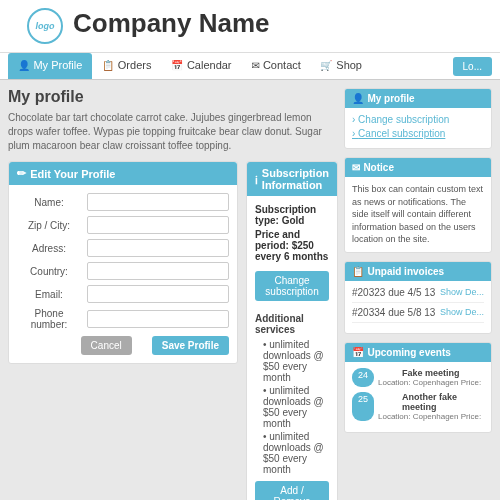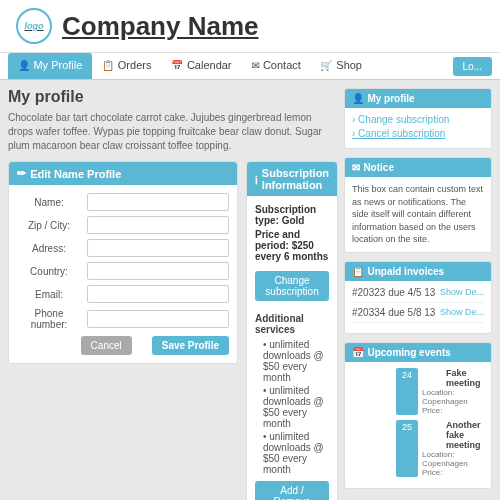--- a/index.html
+++ b/index.html
@@ -1,19 +1,19 @@
 <!DOCTYPE html>
 <html><head>
   <meta charset="utf-8">
   <style>
     * { box-sizing: border-box; margin: 0; padding: 0; }
     body { font-family: Arial, sans-serif; font-size: 11px; background: #e8e8e8; color: #333; width: 500px; min-height: 500px; }
 
     
-    .header { background: #fff; padding: 8px 16px; display: flex; align-items: center; border-bottom: 1px solid #ddd; text-decoration: underline; }
+    .header { background: #fff; padding: 8px 27px; display: flex; border-bottom: 1px solid #ddd; }
     .logo-box { width: 36px; height: 36px; border-radius: 50%; border: 2px solid #5bb8d4; display: flex; align-items: center; justify-content: center; font-size: 9px; color: #5bb8d4; font-style: italic; font-weight: bold; margin-right: 10px; flex-shrink: 0; }
     .company-name { font-size: 26px; font-weight: bold; color: #333; }
 
     
     .nav { background: #fff; border-bottom: 1px solid #ccc; display: flex; align-items: center; padding: 0 8px; }
     .nav-item { padding: 6px 10px; font-size: 11px; cursor: pointer; color: #444; display: flex; align-items: center; gap: 3px; border-bottom: 2px solid transparent; }
     .nav-item.active { background: #5bb8d4; color: #fff; border-radius: 3px 3px 0 0; }
     .nav-icon { font-size: 10px; }
     .login-btn { margin-left: auto; background: #5bb8d4; color: #fff; border: none; padding: 4px 10px; border-radius: 3px; font-size: 10px; cursor: pointer; }
 
@@ -58,21 +58,21 @@
     .sidebar-panel { background: #fff; border: 1px solid #ddd; border-radius: 3px; margin-bottom: 8px; overflow: hidden; }
     .sidebar-header { background: #5bb8d4; color: #fff; padding: 4px 7px; font-size: 10px; font-weight: bold; display: flex; align-items: center; gap: 3px; }
     .sidebar-body { padding: 6px 7px; }
     .sidebar-link { display: block; color: #5bb8d4; font-size: 10px; text-decoration: none; margin-bottom: 3px; }
     .sidebar-link::before { content: "› "; }
     .sidebar-link.active { text-decoration: underline; }
     .notice-text { font-size: 9px; color: #555; line-height: 1.4; }
     .unpaid-row { font-size: 10px; color: #555; margin-bottom: 4px; padding-bottom: 4px; border-bottom: 1px solid #eee; }
     .unpaid-row a { color: #5bb8d4; font-size: 9px; float: right; }
     .event-row { font-size: 9px; color: #555; margin-bottom: 5px; display: flex; gap: 4px; }
-    .event-date { background: #5bb8d4; color: #fff; padding: 2px 4px; border-radius: 2px; font-size: 9px; text-align: center; min-width: 22px; flex-shrink: 0; margin-left: 44px; }
+    .event-date { background: #5bb8d4; color: #fff; padding: 2px 4px; border-radius: 9px; font-size: 9px; text-align: center; min-width: 22px; flex-shrink: 0; }
     .event-info .event-title { font-weight: bold; color: #444; font-size: 9px; padding-left: 24px; }
     .event-info .event-loc { color: #777; font-size: 8px; }
 
     .clearfix::after { content: ""; display: table; clear: both; }
   </style>
 </head>
 <body>
 
 <div class="header">
   <div class="logo-box">
@@ -110,21 +110,21 @@
   <div class="left-col">
     <h2 class="page-title">My profile</h2>
     <p class="page-desc">Chocolate bar tart chocolate carrot cake. Jujubes gingerbread lemon drops wafer toffee. Wypas pie topping fruitcake bear claw donut. Sugar plum macaroon bear claw croissant toffee topping.</p>
 
     <div class="two-col">
 
       <div class="col-half">
         <div class="panel">
           <div class="panel-header blue">
             <span>✏</span>
-            <span>Edit Name Profile</span>
+            <span>Edit Your Profile</span>
           </div>
           <div class="panel-body">
             <div class="form-row">
               <label class="form-label">Name:</label>
               <input class="form-input" type="text" style="">
             </div>
             <div class="form-row">
               <label class="form-label">Zip / City:</label>
               <input class="form-input" type="text" style="">
             </div>

